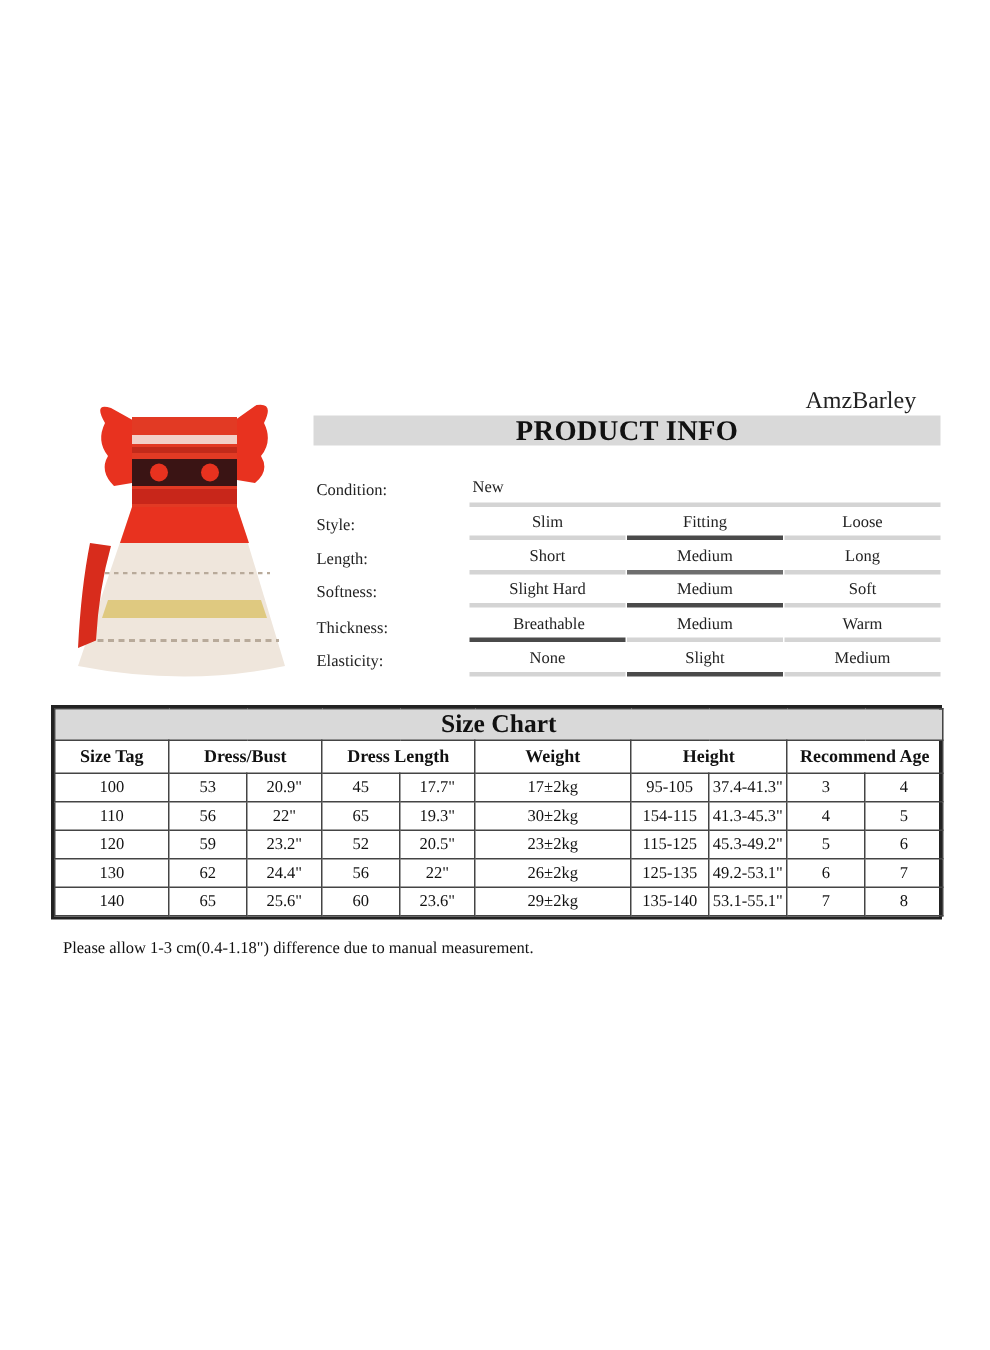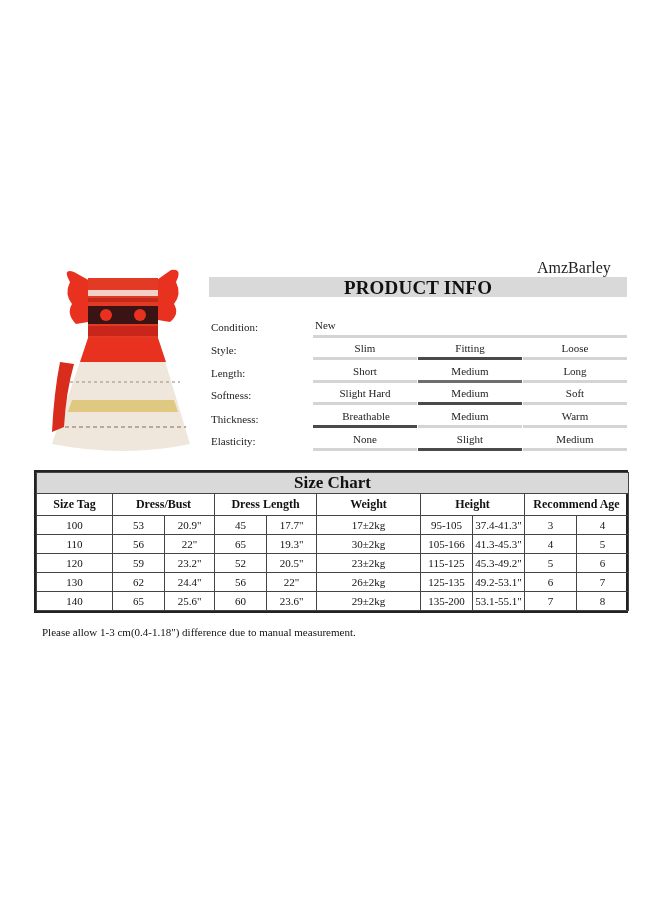--- a/index.html
+++ b/index.html
@@ -137,21 +137,21 @@
           <td>3</td>
           <td>4</td>
         </tr>
         <tr>
           <td>110</td>
           <td>56</td>
           <td>22"</td>
           <td>65</td>
           <td>19.3"</td>
           <td>30±2kg</td>
-          <td>105-166</td>
+          <td>154-115</td>
           <td>41.3-45.3"</td>
           <td>4</td>
           <td>5</td>
         </tr>
         <tr>
           <td>120</td>
           <td>59</td>
           <td>23.2"</td>
           <td>52</td>
           <td>20.5"</td>
@@ -173,21 +173,21 @@
           <td>6</td>
           <td>7</td>
         </tr>
         <tr>
           <td>140</td>
           <td>65</td>
           <td>25.6"</td>
           <td>60</td>
           <td>23.6"</td>
           <td>29±2kg</td>
-          <td>135-200</td>
+          <td>135-140</td>
           <td>53.1-55.1"</td>
           <td>7</td>
           <td>8</td>
         </tr>
       </tbody>
   </table>
 </div>
 
 <div class="abs note">Please allow 1-3 cm(0.4-1.18") difference due to manual measurement.</div>
 

